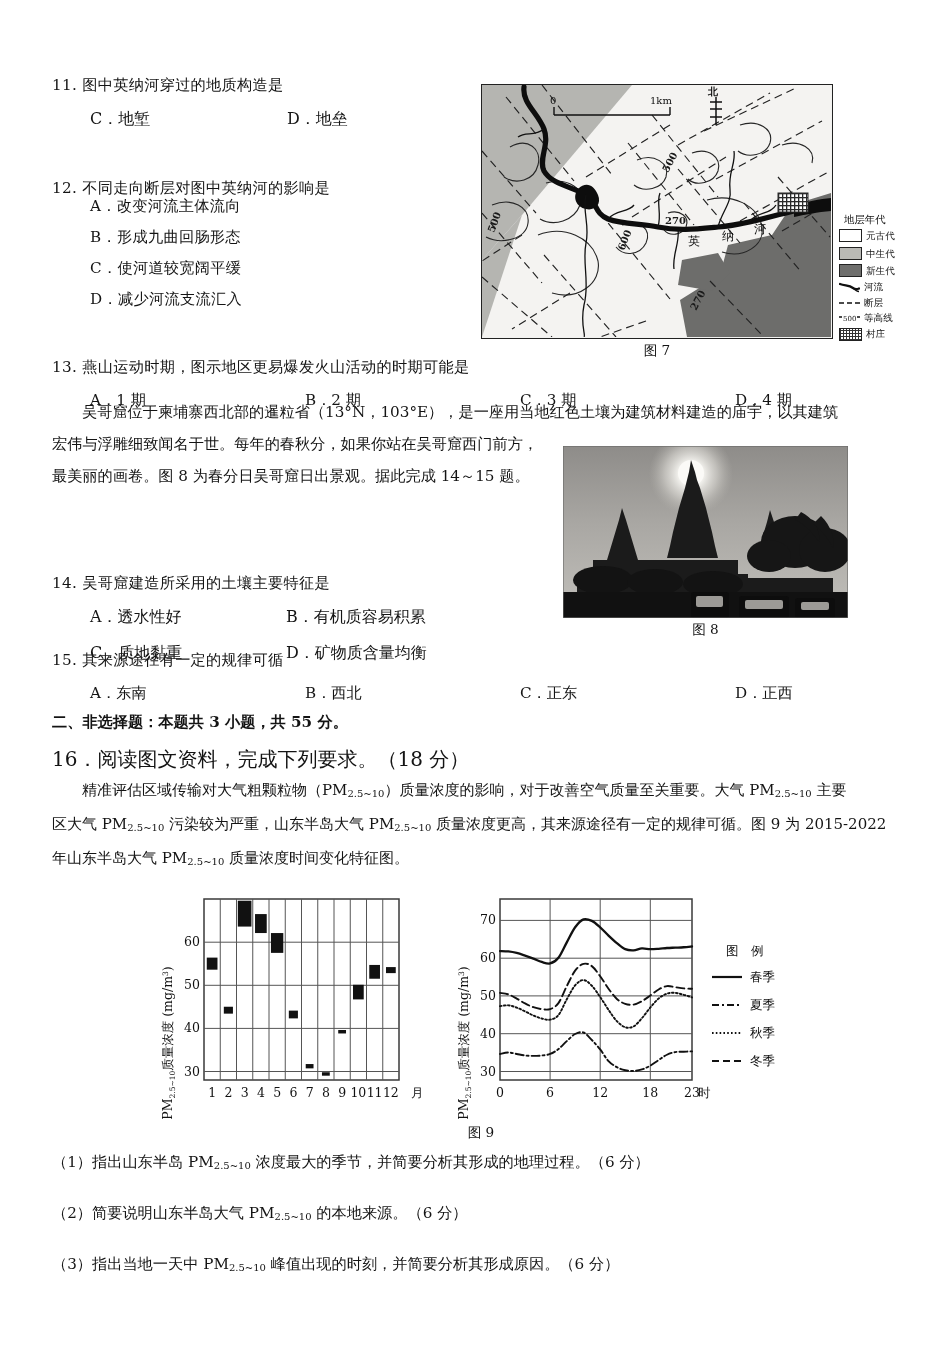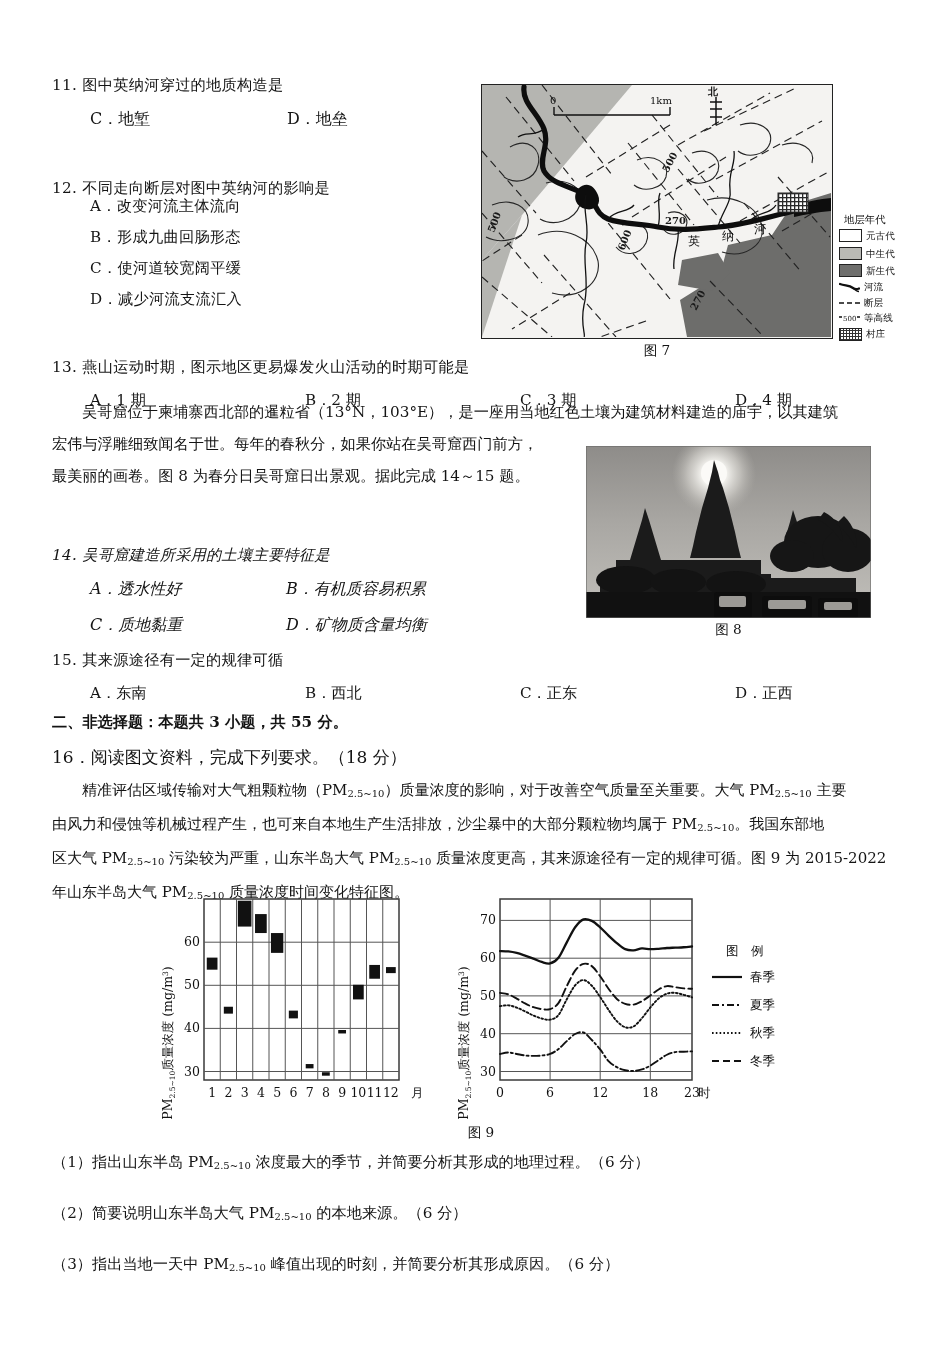--- a/index.html
+++ b/index.html
@@ -31,28 +31,28 @@
   .opt4row{display:flex;font-size:15.2px;}
   .opt4row .opt{width:215px;padding-left:38px;box-sizing:border-box;}
 
   
   .passage{font-size:15.2px;line-height:32px;text-align:justify;}
   #angkor-passage{position:absolute;left:52px;top:396px;width:855px;}
   #angkor-passage .ln{display:block;white-space:nowrap;}
   #angkor-passage .ln.ind{text-indent:30px;}
   #angkor-passage .ln.short{width:520px;}
 
-  #q14-block{position:absolute;left:52px;top:548px;width:520px;font-style:italic;}
+  #q14-block{position:absolute;left:52px;top:576px;width:520px;}
   #q14-block .qstem{margin-bottom:15px;}
   #q14-block .opt2row .opt{width:196px;}
   #q15-block{position:absolute;left:52px;top:653px;width:860px;}
   #q15-block .qstem{margin-bottom:14px;}
 
   #section2{position:absolute;left:52px;top:712px;font-size:15.2px;font-weight:bold;text-align:center;}
-  #q16-head{position:absolute;left:52px;top:746px;font-size:17px;}
+  #q16-head{position:absolute;left:52px;top:746px;font-size:20px;}
   #q16-passage{position:absolute;left:52px;top:775px;width:858px;}
   #q16-passage .ln{display:block;white-space:nowrap;line-height:30px;font-size:15px;}
   #q16-passage .ln.ind{text-indent:30px;}
 
   .sub{font-size:10px;vertical-align:-2px;letter-spacing:0;}
 
   
   #fig7{position:absolute;left:481px;top:84px;width:423px;height:255px;}
   #fig7-frame{position:absolute;left:0;top:0;width:352px;height:255px;
     border:1.6px solid #222;box-sizing:border-box;overflow:hidden;background:#f2f2f0;}
@@ -63,21 +63,21 @@
   #fig7-legend .sw.proterozoic{background:#ffffff;}
   #fig7-legend .sw.mesozoic{background:#b9b9b5;}
   #fig7-legend .sw.cenozoic{background:#6e6e6c;}
   #fig7-legend .sw.village{background:#ffffff;
     background-image:repeating-linear-gradient(0deg,#333 0 1px,transparent 1px 3px),
                      repeating-linear-gradient(90deg,#333 0 1px,transparent 1px 3px);}
   #fig7-legend .swline{width:21px;height:11px;margin-right:4px;flex:none;position:relative;}
   #fig7-cap{position:absolute;left:0;top:258px;width:352px;text-align:center;font-size:13.6px;}
 
   
-  #fig8{position:absolute;left:586px;top:446px;width:285px;height:172px;}
+  #fig8{position:absolute;left:563px;top:446px;width:285px;height:172px;}
   #fig8-photo{width:285px;height:172px;display:block;}
   #fig8-cap{position:absolute;left:0;top:175px;width:285px;text-align:center;font-size:13.6px;}
 
   
   #fig9{position:absolute;left:160px;top:893px;width:640px;height:228px;}
   #fig9-cap{position:absolute;left:161px;top:1124px;width:640px;text-align:center;font-size:13.6px;}
 
   
   .subq{position:absolute;left:52px;font-size:15.2px;white-space:nowrap;}
   #subq1{top:1152px;}
@@ -161,21 +161,20 @@
       <span class="opt">C．正东</span>
       <span class="opt">D．正西</span>
     </div>
   </div>
 
   <div id="section2">二、非选择题：本题共 3 小题，共 55 分。</div>
   <div id="q16-head">16．阅读图文资料，完成下列要求。（18 分）</div>
 
   <div id="q16-passage" class="passage">
     <span class="ln ind">精准评估区域传输对大气粗颗粒物（PM<span class="sub">2.5~10</span>）质量浓度的影响，对于改善空气质量至关重要。大气 PM<span class="sub">2.5~10</span> 主要</span>
-    <span class="ln">由风力和侵蚀等机械过程产生，也可来自本地生产生活排放，沙尘暴中的大部分颗粒物均属于 PM<span class="sub">2.5~10</span>。我国东部地</span>
     <span class="ln">区大气 PM<span class="sub">2.5~10</span> 污染较为严重，山东半岛大气 PM<span class="sub">2.5~10</span> 质量浓度更高，其来源途径有一定的规律可循。图 9 为 2015-2022</span>
     <span class="ln">年山东半岛大气 PM<span class="sub">2.5~10</span> 质量浓度时间变化特征图。</span>
   </div>
 
   <div id="fig7">
     <div id="fig7-frame">
       <svg width="349" height="252" viewBox="0 0 349 252">
         <defs>
           <pattern id="villagePat" width="4" height="4" patternUnits="userSpaceOnUse">
             <rect width="4" height="4" fill="#fff"></rect>

